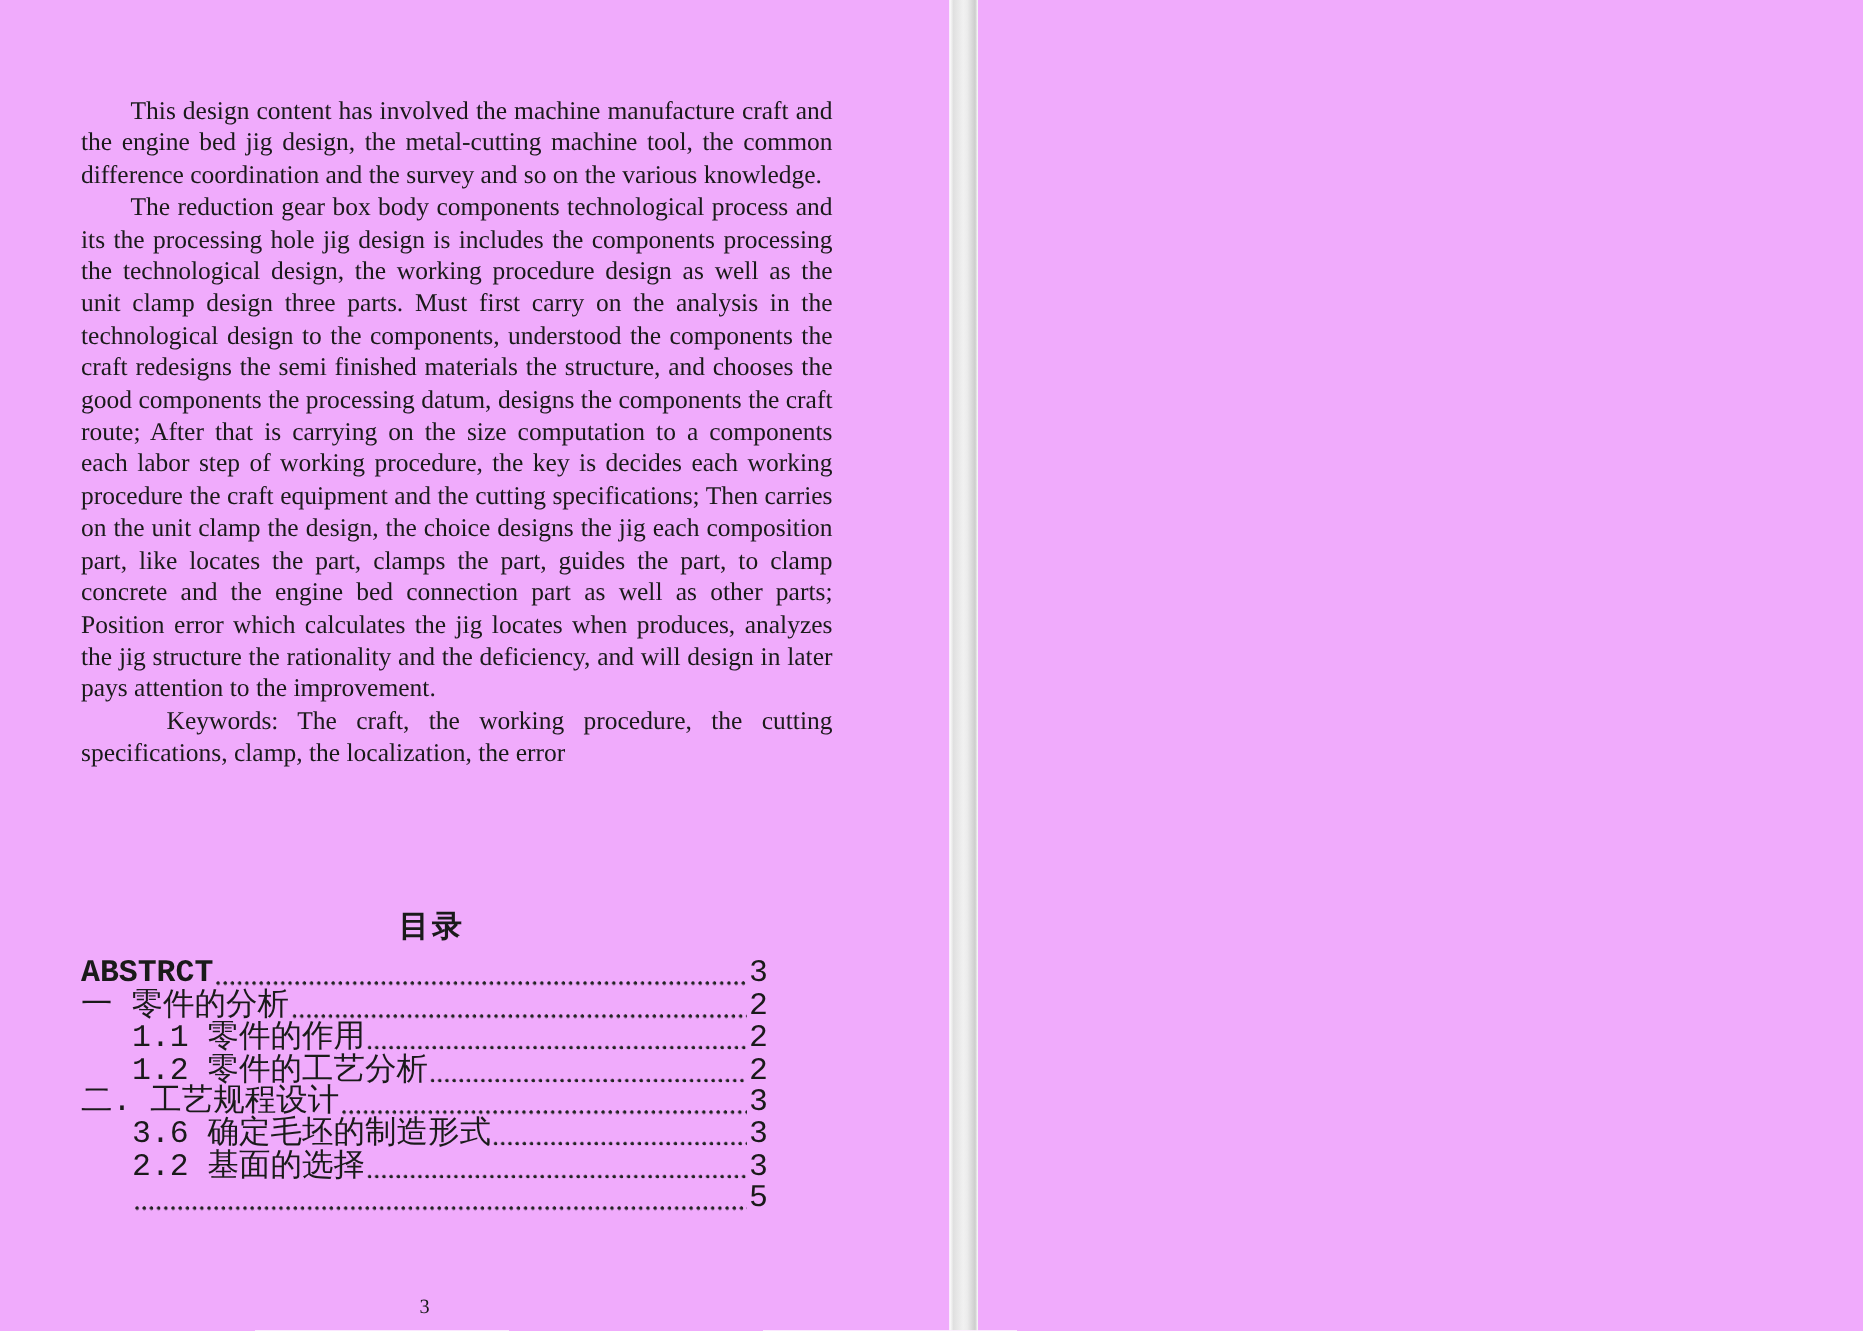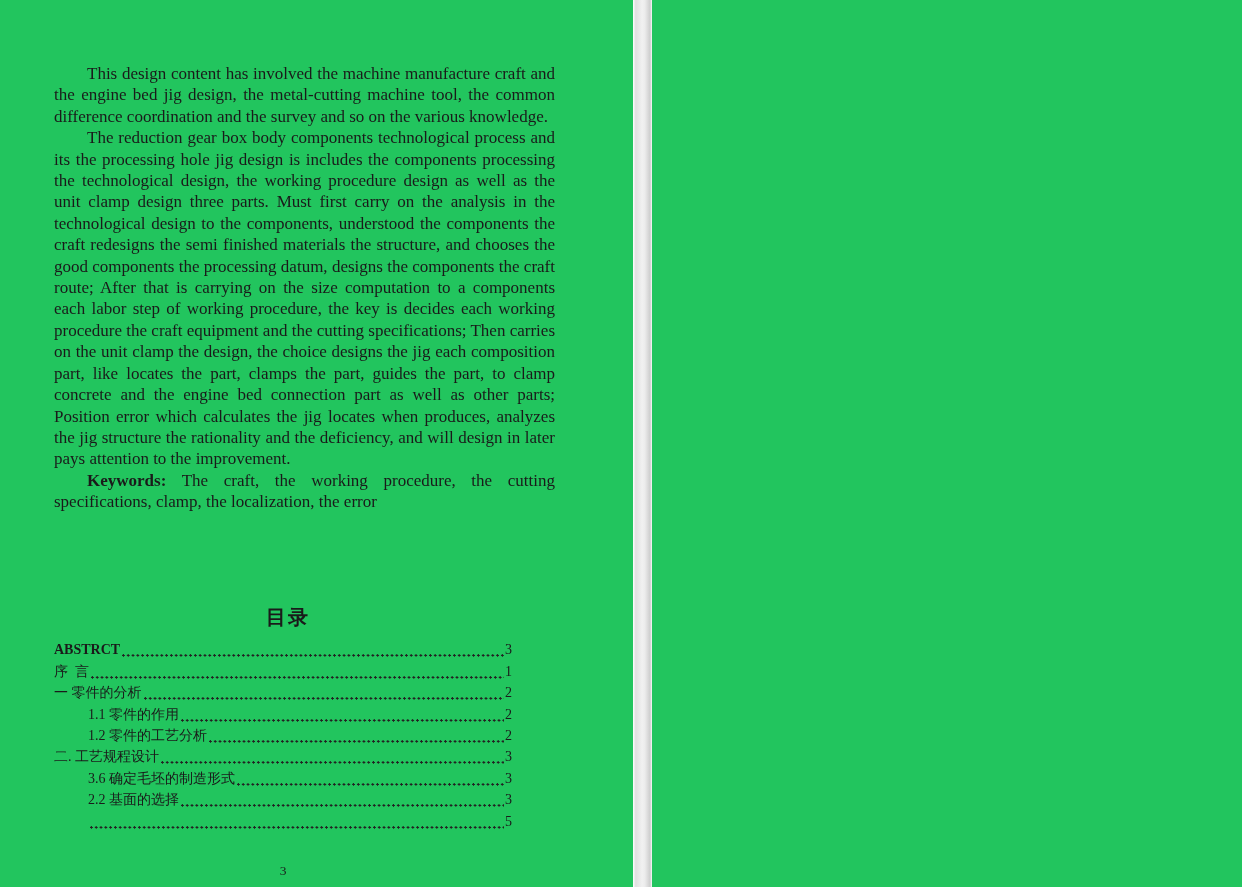--- a/index.html
+++ b/index.html
@@ -13,21 +13,21 @@
     height: 887px;
     background: #ffffff;
     overflow: hidden;
     font-family: "Liberation Serif", "DejaVu Serif", serif;
     color: #1a1a1a;
   }
   .page {
     position: absolute;
     top: 0;
     height: 887px;
-    background: #22c55e;
+    background: #f0abfc;
   }
   .page-left  { left: 0;   width: 633px; }
   .page-right { left: 652px; width: 590px; }
   .page-separator {
     position: absolute;
     top: 0;
     left: 633px;
     width: 19px;
     height: 887px;
     background: linear-gradient(to right,
@@ -42,38 +42,39 @@
     top: 63px;
     width: 501px;
     font-size: 17px;
     line-height: 21.4px;
     text-align: justify;
   }
   .abstract p {
     margin: 0;
     text-indent: 33px;
   }
-  .kw-label { font-weight: bold; }
+  .kw-label { font-weight: normal; margin-left: 24px; }
 
   
   .toc-title {
     position: absolute;
     left: 54px;
     top: 599px;
     width: 458px;
     margin: 5px;
     text-align: center;
     font-size: 20px;
     font-weight: bold;
     letter-spacing: 2px;
   }
   .toc {
     position: absolute;
     width: 458px;
-    font-size: 14px;
+    font-size: 21px;
+    font-family: Liberation Mono, monospace;
   }
   .toc-left  { left: 54px;  top: 639px; }
 
   .toc-row {
     display: flex;
     align-items: flex-end;
     height: 21.4px;
     line-height: 20px;
     white-space: pre;
   }
@@ -116,25 +117,20 @@
 
     <h2 class="toc-title">目录</h2>
 
     <div class="toc toc-left">
       <div class="toc-row bold">
         <span class="toc-label">ABSTRCT</span>
         <span class="toc-leader"></span>
         <span class="toc-page">3</span>
       </div>
       <div class="toc-row">
-        <span class="toc-label">序  言</span>
-        <span class="toc-leader"></span>
-        <span class="toc-page">1</span>
-      </div>
-      <div class="toc-row">
         <span class="toc-label">一 零件的分析</span>
         <span class="toc-leader"></span>
         <span class="toc-page">2</span>
       </div>
       <div class="toc-row indent">
         <span class="toc-label">1.1 零件的作用</span>
         <span class="toc-leader"></span>
         <span class="toc-page">2</span>
       </div>
       <div class="toc-row indent">

